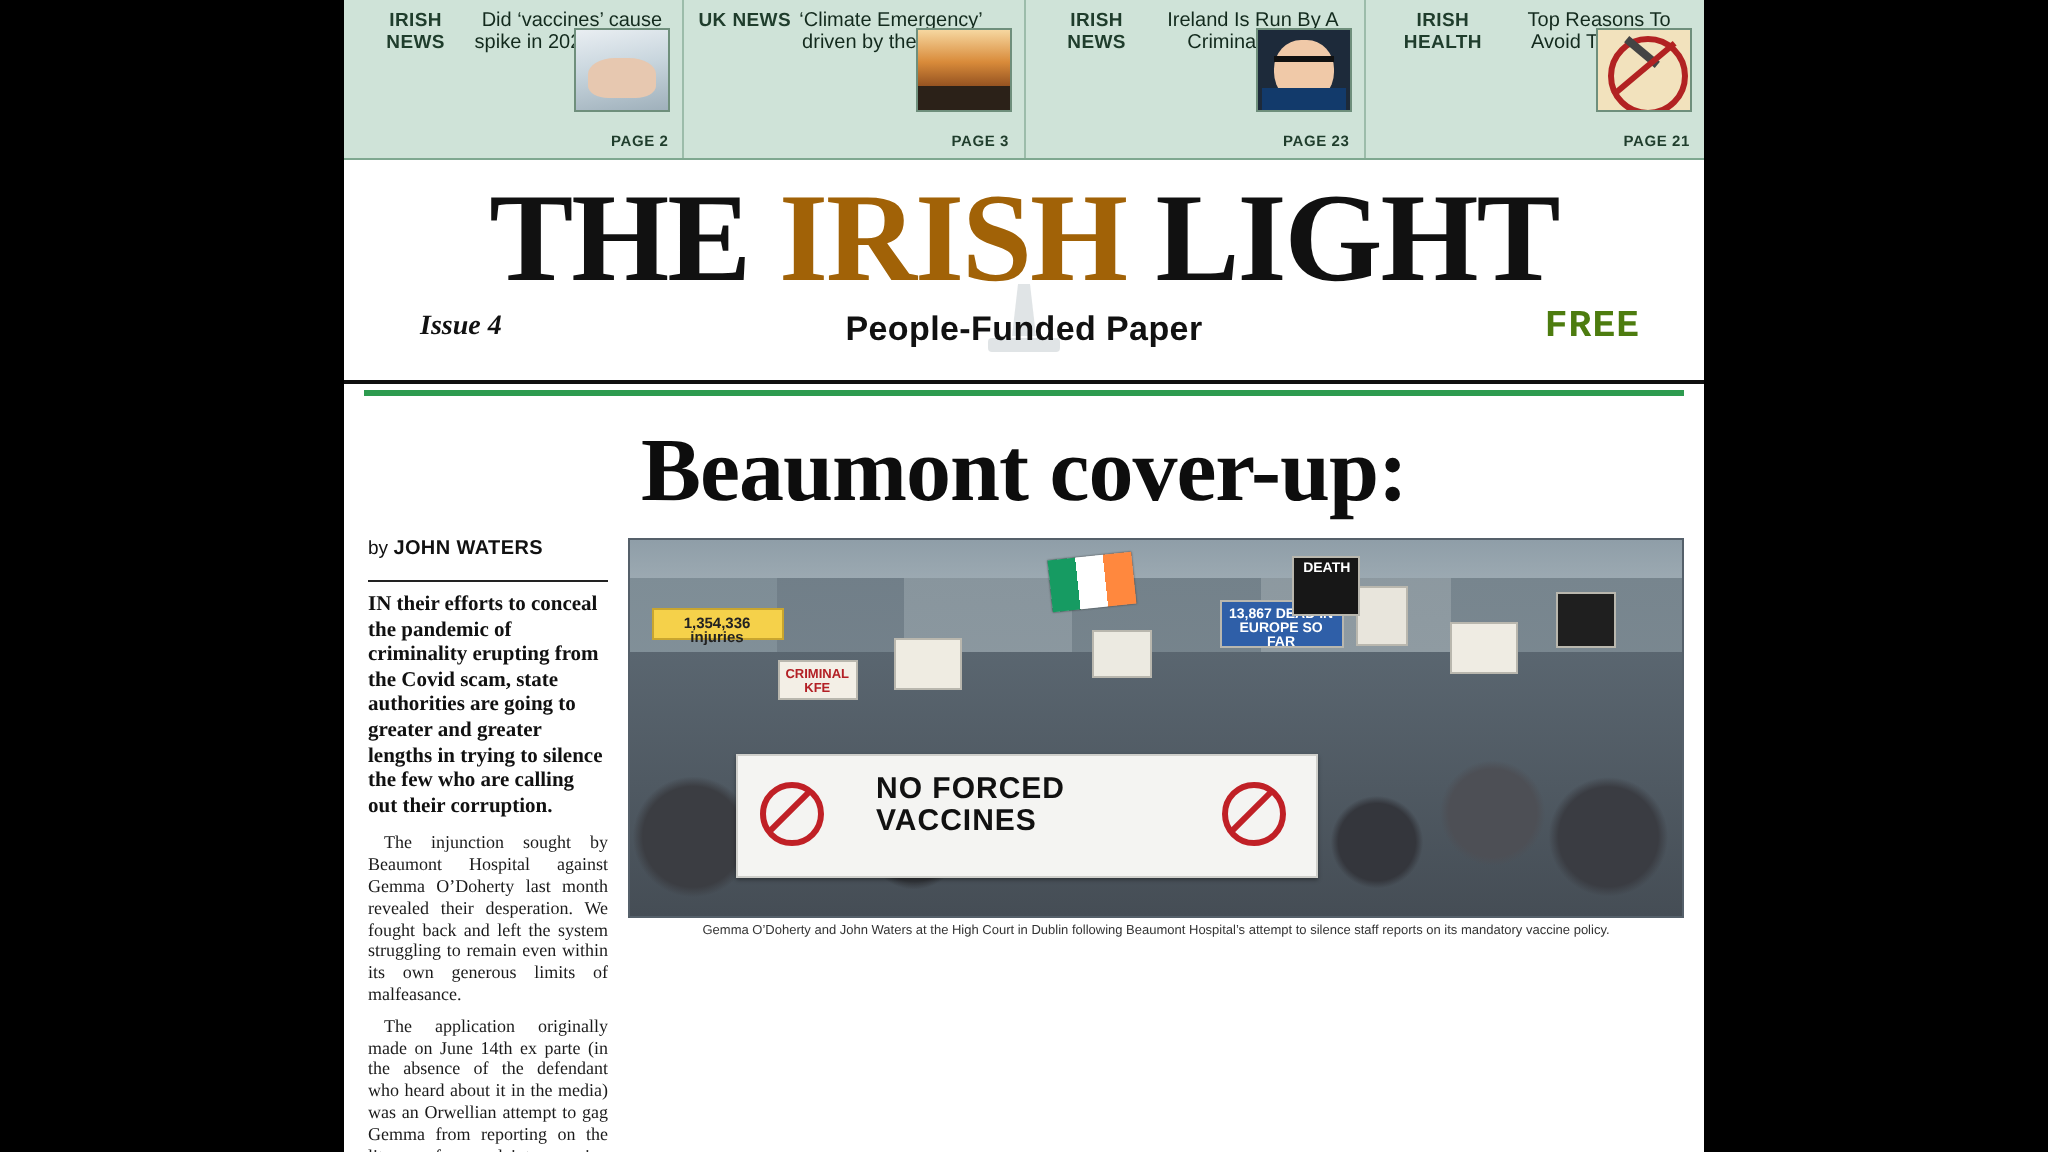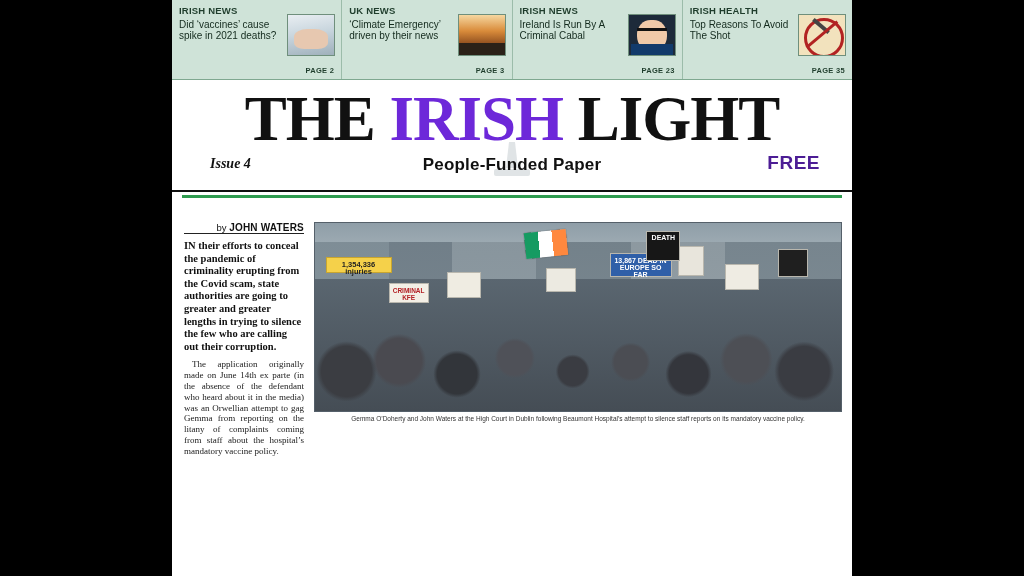--- a/index.html
+++ b/index.html
@@ -37,21 +37,21 @@
     border-bottom: 1px solid #7fa890;
     box-sizing: border-box;
   }
   .teaser {
     position: relative;
     flex: 1 1 0;
     padding: 5px 6px 0 7px;
     box-sizing: border-box;
     border-right: 1px solid #9cbcaa;
     display: flex;
-    flex-direction: column;
+    text-align: center;
   }
   .teaser:last-child { border-right: none; }
   .teaser-kicker {
     font-family: "Liberation Sans", sans-serif;
     font-size: 9.5px;
     font-weight: bold;
     color: #1f3d2c;
     letter-spacing: .2px;
     margin-bottom: 3px;
   }
@@ -132,21 +132,21 @@
     text-align: center;
     font-family: "Liberation Serif", serif;
     font-size: 63px;
     font-weight: bold;
     letter-spacing: -1px;
     line-height: 62px;
     color: #111;
     white-space: nowrap;
   }
   .masthead-title .irish {
-    color: #6d28d9;
+    color: #a16207;
   }
   .lighthouse {
     position: absolute;
     left: 50%;
     top: 62px;
     transform: translateX(-50%);
     width: 44px;
     height: 34px;
     opacity: .30;
   }
@@ -181,24 +181,24 @@
     font-weight: bold;
     font-size: 17px;
     color: #111;
     padding-top: 5px;
     letter-spacing: .2px;
   }
   .free {
     position: absolute;
     right: 32px;
     top: 2px;
-    font-family: Liberation Sans, sans-serif;
+    font-family: Liberation Mono, monospace;
     font-weight: bold;
     font-size: 19px;
-    color: #4c1d95;
+    color: #4d7c0f;
     letter-spacing: .5px;
   }
   .green-rule {
     height: 3px;
     background: #2e9b4f;
     margin: 3px 10px 0 10px;
   }
 
   
   .headline {
@@ -221,23 +221,22 @@
   .lead-col {
     width: 128px;
     padding-right: 8px;
     box-sizing: border-box;
   }
   .byline {
     font-family: "Liberation Sans", sans-serif;
     font-size: 9.5px;
     color: #111;
     border-bottom: 1px solid #222;
-    padding-bottom: 0;
+    padding-bottom: 10px;
     margin-bottom: 6px;
-    text-align: right;
   }
   .byline b { font-size: 10px; letter-spacing: .2px; }
   .lead-bold {
     font-family: "Liberation Serif", serif;
     font-weight: bold;
     font-size: 10.5px;
     line-height: 12.6px;
     color: #111;
     margin: 0 0 6px 0;
   }
@@ -379,63 +378,73 @@
       </div>
 
       <div class="teaser">
         <div class="teaser-kicker">IRISH HEALTH</div>
         <div class="teaser-head">Top Reasons To Avoid The Shot</div>
         <div class="teaser-thumb thumb-d">
           <span class="circle"></span>
           <span class="syringe"></span>
           <span class="slash"></span>
         </div>
-        <div class="teaser-page">PAGE 35</div>
+        <div class="teaser-page">PAGE 21</div>
       </div>
 
     </div>
 
     <div class="masthead">
       <div class="masthead-title"><span>THE </span><span class="irish">IRISH</span><span> LIGHT</span></div>
       <div class="lighthouse"></div>
       <div class="masthead-sub">
         <div class="issue">Issue 4</div>
         <div class="tagline">People-Funded Paper</div>
         <div class="free">FREE</div>
       </div>
     </div>
     <div class="green-rule"></div>
 
     <div class="headline">
+      <div>Beaumont cover-up:</div>
     </div>
 
     <div class="content">
 
       <div class="lead-col">
         <div class="byline"><span>by </span><b>JOHN WATERS</b></div>
         <p class="lead-bold">IN their efforts to conceal the pandemic of criminality erupting from the Covid scam, state authorities are going to greater and greater lengths in trying to silence the few who are calling out their corruption.</p>
+        <p class="body">The injunction sought by Beaumont Hospital against Gemma O’Doherty last month revealed their desperation. We fought back and left the system struggling to remain even within its own generous limits of malfeasance.</p>
         <p class="body">The application originally made on June 14th ex parte (in the absence of the defendant who heard about it in the media) was an Orwellian attempt to gag Gemma from reporting on the litany of complaints coming from staff about the hospital’s mandatory vaccine policy.</p>
       </div>
 
       <div class="photo-wrap">
         <div class="photo">
           <div class="sky"></div>
           <div class="buildings"></div>
           <div class="crowd"></div>
           <div class="flag"></div>
 
           <div class="placard p1">1,354,336 injuries</div>
           <div class="placard p2">CRIMINAL KFE</div>
           <div class="placard p3"></div>
           <div class="placard p4"></div>
           <div class="placard p5">13,867 DEAD IN EUROPE SO FAR</div>
           <div class="placard p6"></div>
           <div class="placard p7"></div>
           <div class="placard p8"></div>
           <div class="placard p9">DEATH</div>
 
+          <div class="banner">
+            <div class="noicon left"></div>
+            <div class="noicon right"></div>
+            <div class="btext">
+              <div>NO FORCED</div>
+              <div>VACCINES</div>
+            </div>
+          </div>
         </div>
         <div class="caption">Gemma O’Doherty and John Waters at the High Court in Dublin following Beaumont Hospital’s attempt to silence staff reports on its mandatory vaccine policy.</div>
       </div>
     </div>
 
   </div>
 </div>
 
 </body></html>

